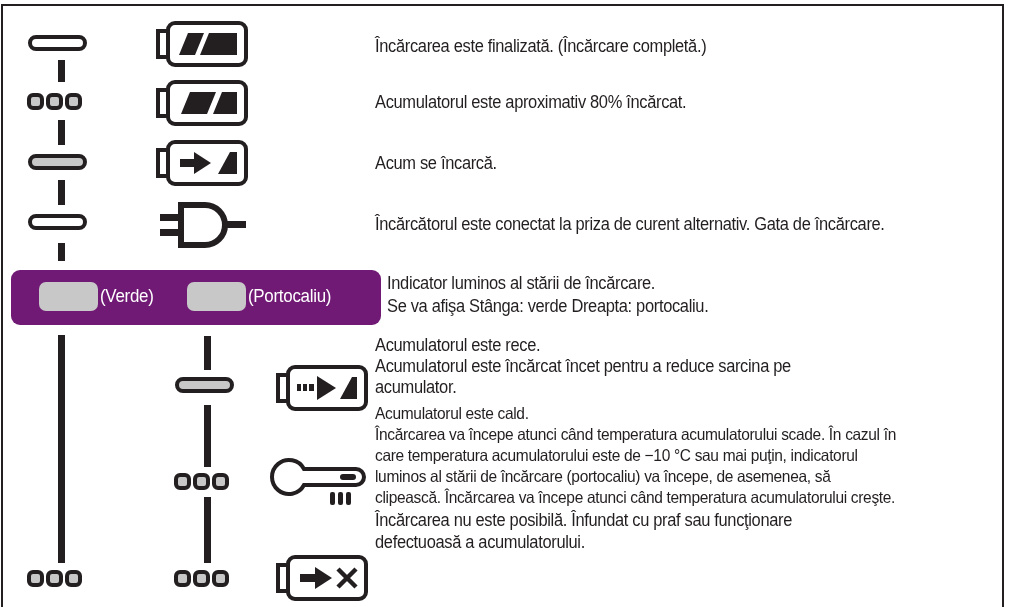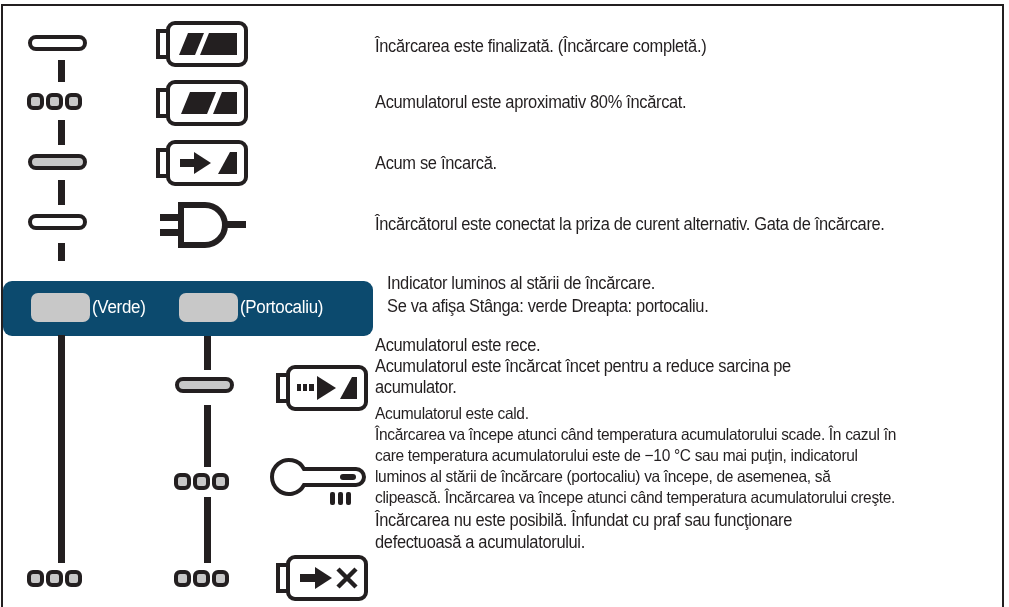--- a/index.html
+++ b/index.html
@@ -12,22 +12,22 @@
            white-space: nowrap; transform: scaleX(0.94); transform-origin: left top; }
     .txt.sm { font-size: 16.5px; line-height: 20px; }
     .vline { position: absolute; width: 7px; background: #231f20; }
     .led-bar { position: absolute; width: 59px; height: 16px; border: 4px solid #231f20;
                border-radius: 8px; box-sizing: border-box; }
     .led-bar.off { background: #ffffff; }
     .led-bar.on { background: #c8c8c8; }
     .led-blink { position: absolute; display: flex; gap: 2px; }
     .led-blink span { width: 17px; height: 17px; border: 4px solid #231f20; border-radius: 6px;
                       background: #c8c8c8; box-sizing: border-box; }
-    .legend { position: absolute; left: 3px; top: 270px; width: 370px; height: 55px;
-              background: #0c4a6e; border-radius: 9px; margin-top: 11px; }
+    .legend { position: absolute; left: 11px; top: 270px; width: 370px; height: 55px;
+              background: #701a75; border-radius: 9px; }
     .legend .swatch { position: absolute; top: 12px; width: 59px; height: 29px;
                       background: #c8c8c8; border-radius: 7px; }
     .legend .lbl { position: absolute; top: 14px; color: #ffffff; font-size: 18px; line-height: 24px;
                    letter-spacing: -0.3px; transform: scaleX(0.94); transform-origin: left top; white-space: nowrap; }
     svg { position: absolute; overflow: visible; }
   </style>
 </head>
 <body>
 
 <div class="frame"></div>

